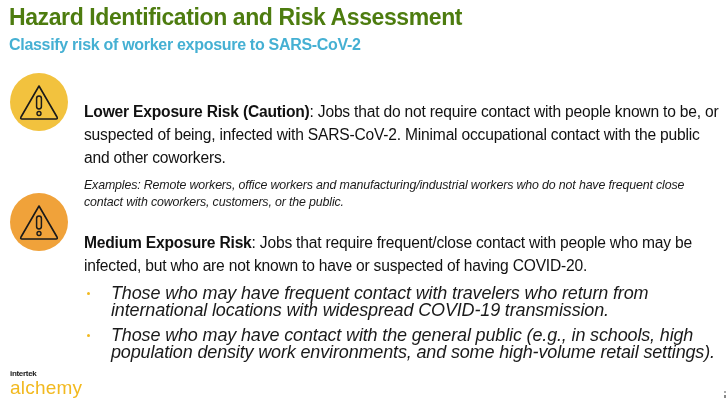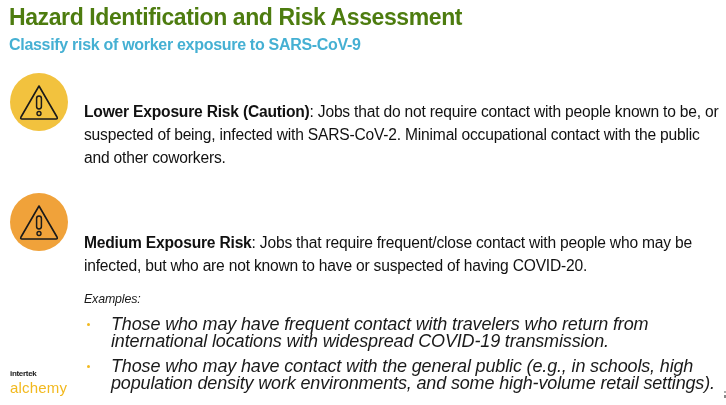--- a/index.html
+++ b/index.html
@@ -93,61 +93,61 @@
       top: 370px;
     }
     .logo-small {
       font-size: 8px;
       font-weight: bold;
       color: #1a1a1a;
       letter-spacing: -0.3px;
       line-height: 8px;
     }
     .logo-big {
-      font-size: 15px;
+      font-size: 19px;
       color: #f2b91f;
       letter-spacing: 0.2px;
       line-height: 20px;
       margin-top: 0px;
     }
     .page-mark {
       position: absolute;
       left: 724px;
       top: 384px;
       width: 2px;
       height: 7px;
     }
   </style>
 </head>
 <body>
 
 <div class="title">Hazard Identification and Risk Assessment</div>
-<div class="subtitle" style="color: rgb(69, 176, 211);">Classify risk of worker exposure to SARS-CoV-9</div>
+<div class="subtitle" style="color: rgb(69, 176, 211);">Classify risk of worker exposure to SARS-CoV-2</div>
 
 <div class="icon-circle" id="icon-low" style="left: 10px; top: 73px; background: rgb(242, 194, 62);">
   <svg width="58" height="58" viewBox="0 0 58 58">
     <path d="M29 13 L47 44 Q48 46 46 46 L12 46 Q10 46 11 44 Z" fill="none" stroke="#1a1a1a" stroke-width="1.6" stroke-linejoin="round"></path>
     <rect x="26.6" y="23" width="4.8" height="13" rx="2.4" fill="none" stroke="#1a1a1a" stroke-width="1.5"></rect>
     <circle cx="29" cy="40.5" r="2" fill="none" stroke="#1a1a1a" stroke-width="1.4"></circle>
   </svg>
 </div>
 <div class="risk-block" style="top:71px;">
   <div class="risk-desc"><b>Lower Exposure Risk (Caution)</b><span>:</span><span> Jobs that do not require contact with people known to be, or suspected of being, infected with SARS-CoV-2. Minimal occupational contact with the public and other coworkers.</span></div>
+  <div class="examples" style="margin-top:8px;">Examples: Remote workers, office workers and manufacturing/industrial workers who do not have frequent close contact with coworkers, customers, or the public.</div>
 </div>
 
 <div class="icon-circle" id="icon-med" style="left: 10px; top: 193px; background: rgb(240, 162, 58);">
   <svg width="58" height="58" viewBox="0 0 58 58">
     <path d="M29 13 L47 44 Q48 46 46 46 L12 46 Q10 46 11 44 Z" fill="none" stroke="#1a1a1a" stroke-width="1.6" stroke-linejoin="round"></path>
     <rect x="26.6" y="23" width="4.8" height="13" rx="2.4" fill="none" stroke="#1a1a1a" stroke-width="1.5"></rect>
     <circle cx="29" cy="40.5" r="2" fill="none" stroke="#1a1a1a" stroke-width="1.4"></circle>
   </svg>
 </div>
 <div class="risk-block" style="top:202px;">
   <div class="risk-desc"><b>Medium Exposure Risk</b><span>:</span><span> Jobs that require frequent/close contact with people who may be infected, but who are not known to have or suspected of having COVID-20.</span></div>
-  <div class="examples" style="margin-top:14px;">Examples:</div>
   <ul class="bullet-list" style="margin-top:8px;">
     <li>
       <span class="bullet-dot" style="background: rgb(242, 185, 31);"></span>
       <span>Those who may have frequent contact with travelers who return from international locations with widespread COVID-19 transmission.</span>
     </li>
     <li style="margin-top:8px;">
       <span class="bullet-dot" style="background: rgb(242, 185, 31);"></span>
       <span>Those who may have contact with the general public (e.g., in schools, high population density work environments, and some high-volume retail settings).</span>
     </li>
   </ul>

